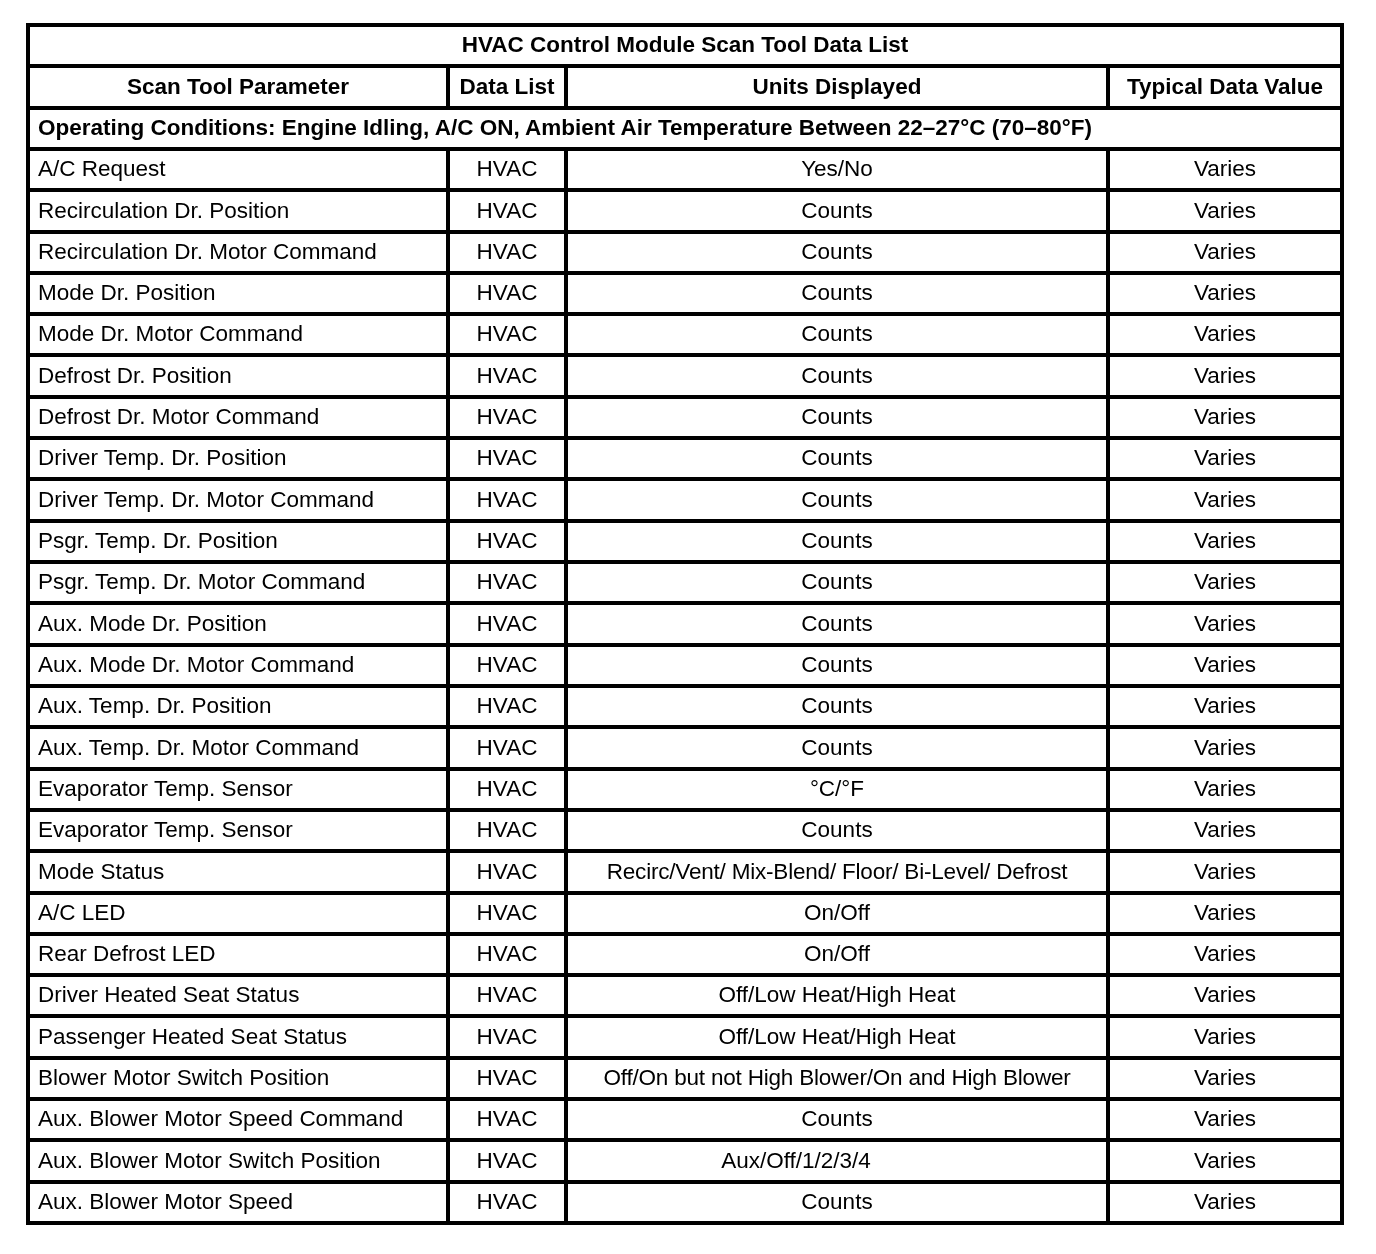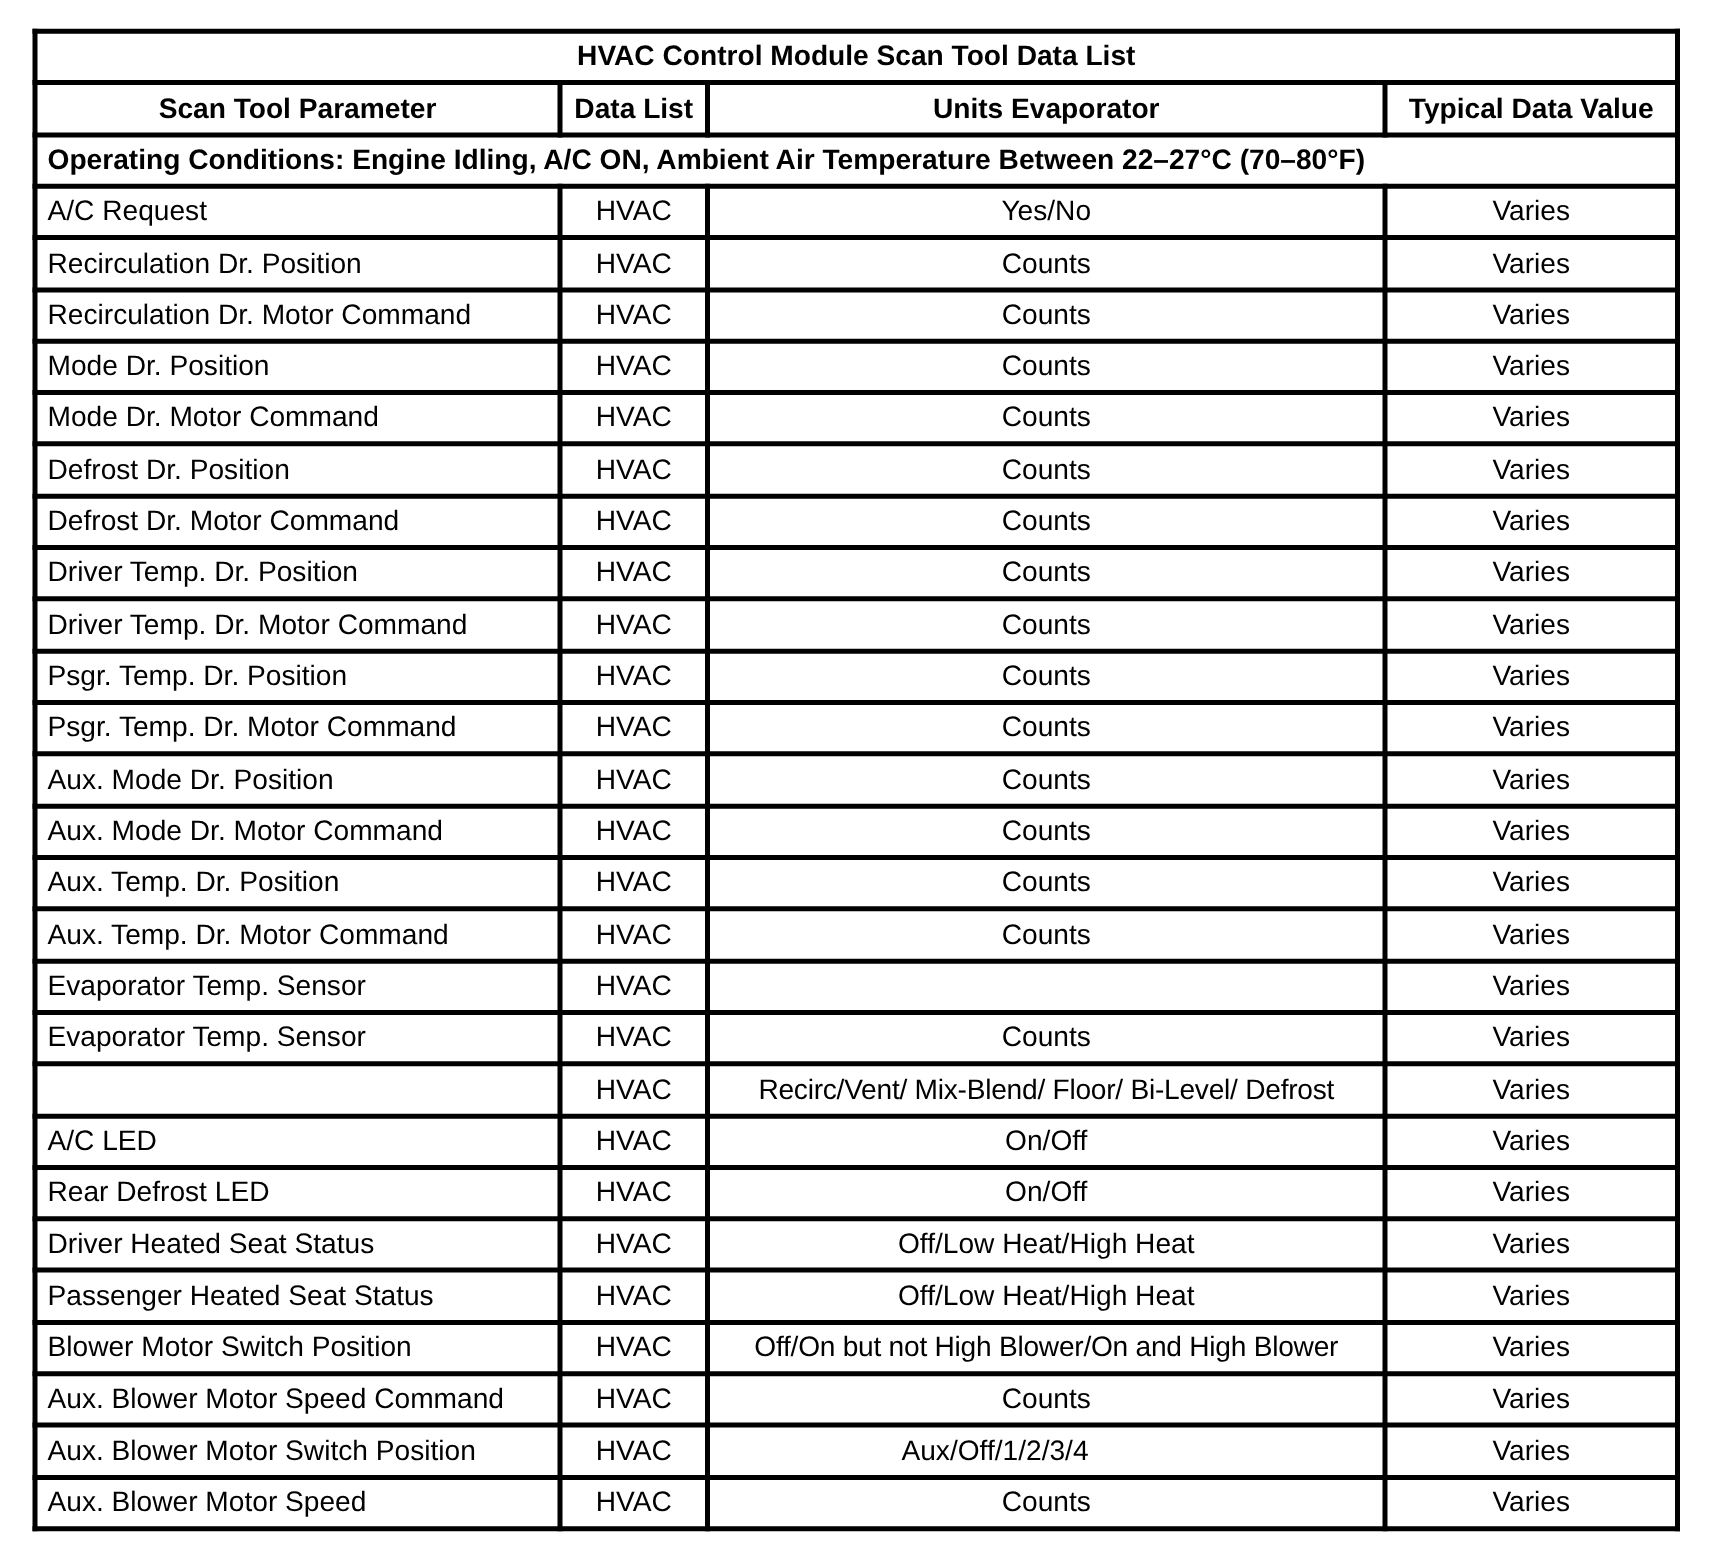--- a/index.html
+++ b/index.html
@@ -55,21 +55,21 @@
     <div class="vline" style="left: 1340px; top: 23px; height: 1202px;"></div>
     <div class="vline" style="left: 446px; top: 64px; height: 46px;"></div>
     <div class="vline" style="left: 446px; top: 147px; height: 1078px;"></div>
     <div class="vline" style="left: 564px; top: 64px; height: 46px;"></div>
     <div class="vline" style="left: 564px; top: 147px; height: 1078px;"></div>
     <div class="vline" style="left: 1106px; top: 64px; height: 46px;"></div>
     <div class="vline" style="left: 1106px; top: 147px; height: 1078px;"></div>
     <div class="cell title" style="left: 30px; width: 1310px; top: 27px; height: 37px; text-align: center;">HVAC Control Module Scan Tool Data List</div>
     <div class="cell center bold" style="left: 30px; width: 416px; top: 68px; height: 38px;">Scan Tool Parameter</div>
     <div class="cell center bold" style="left: 450px; width: 114px; top: 68px; height: 38px;">Data List</div>
-    <div class="cell center bold" style="left: 568px; width: 538px; top: 68px; height: 38px;">Units Evaporator</div>
+    <div class="cell center bold" style="left: 568px; width: 538px; top: 68px; height: 38px;">Units Displayed</div>
     <div class="cell center bold" style="left: 1110px; width: 230px; top: 68px; height: 38px;">Typical Data Value</div>
     <div class="cell cond" style="left: 30px; width: 1310px; top: 110px; height: 37px;">Operating Conditions: Engine Idling, A/C ON, Ambient Air Temperature Between 22–27°C (70–80°F)</div>
     <div class="cell left" style="left: 30px; width: 416px; top: 151px; height: 37px;">A/C Request</div>
     <div class="cell center" style="left: 450px; width: 114px; top: 151px; height: 37px;">HVAC</div>
     <div class="cell center" style="left: 568px; width: 538px; top: 151px; height: 37px;">Yes/No</div>
     <div class="cell center" style="left: 1110px; width: 230px; top: 151px; height: 37px;">Varies</div>
     <div class="cell left" style="left: 30px; width: 416px; top: 192px; height: 38px;">Recirculation Dr. Position</div>
     <div class="cell center" style="left: 450px; width: 114px; top: 192px; height: 38px;">HVAC</div>
     <div class="cell center" style="left: 568px; width: 538px; top: 192px; height: 38px;">Counts</div>
     <div class="cell center" style="left: 1110px; width: 230px; top: 192px; height: 38px;">Varies</div>
@@ -120,25 +120,27 @@
     <div class="cell left" style="left: 30px; width: 416px; top: 688px; height: 37px;">Aux. Temp. Dr. Position</div>
     <div class="cell center" style="left: 450px; width: 114px; top: 688px; height: 37px;">HVAC</div>
     <div class="cell center" style="left: 568px; width: 538px; top: 688px; height: 37px;">Counts</div>
     <div class="cell center" style="left: 1110px; width: 230px; top: 688px; height: 37px;">Varies</div>
     <div class="cell left" style="left: 30px; width: 416px; top: 729px; height: 38px;">Aux. Temp. Dr. Motor Command</div>
     <div class="cell center" style="left: 450px; width: 114px; top: 729px; height: 38px;">HVAC</div>
     <div class="cell center" style="left: 568px; width: 538px; top: 729px; height: 38px;">Counts</div>
     <div class="cell center" style="left: 1110px; width: 230px; top: 729px; height: 38px;">Varies</div>
     <div class="cell left" style="left: 30px; width: 416px; top: 771px; height: 37px;">Evaporator Temp. Sensor</div>
     <div class="cell center" style="left: 450px; width: 114px; top: 771px; height: 37px;">HVAC</div>
+    <div class="cell center" style="left: 568px; width: 538px; top: 771px; height: 37px;">°C/°F</div>
     <div class="cell center" style="left: 1110px; width: 230px; top: 771px; height: 37px;">Varies</div>
     <div class="cell left" style="left: 30px; width: 416px; top: 812px; height: 37px;">Evaporator Temp. Sensor</div>
     <div class="cell center" style="left: 450px; width: 114px; top: 812px; height: 37px;">HVAC</div>
     <div class="cell center" style="left: 568px; width: 538px; top: 812px; height: 37px;">Counts</div>
     <div class="cell center" style="left: 1110px; width: 230px; top: 812px; height: 37px;">Varies</div>
+    <div class="cell left" style="left: 30px; width: 416px; top: 853px; height: 38px;">Mode Status</div>
     <div class="cell center" style="left: 450px; width: 114px; top: 853px; height: 38px;">HVAC</div>
     <div class="cell center sq" style="left: 568px; width: 538px; top: 853px; height: 38px;">Recirc/Vent/ Mix-Blend/ Floor/ Bi-Level/ Defrost</div>
     <div class="cell center" style="left: 1110px; width: 230px; top: 853px; height: 38px;">Varies</div>
     <div class="cell left" style="left: 30px; width: 416px; top: 895px; height: 37px;">A/C LED</div>
     <div class="cell center" style="left: 450px; width: 114px; top: 895px; height: 37px;">HVAC</div>
     <div class="cell center" style="left: 568px; width: 538px; top: 895px; height: 37px;">On/Off</div>
     <div class="cell center" style="left: 1110px; width: 230px; top: 895px; height: 37px;">Varies</div>
     <div class="cell left" style="left: 30px; width: 416px; top: 936px; height: 37px;">Rear Defrost LED</div>
     <div class="cell center" style="left: 450px; width: 114px; top: 936px; height: 37px;">HVAC</div>
     <div class="cell center" style="left: 568px; width: 538px; top: 936px; height: 37px;">On/Off</div>

